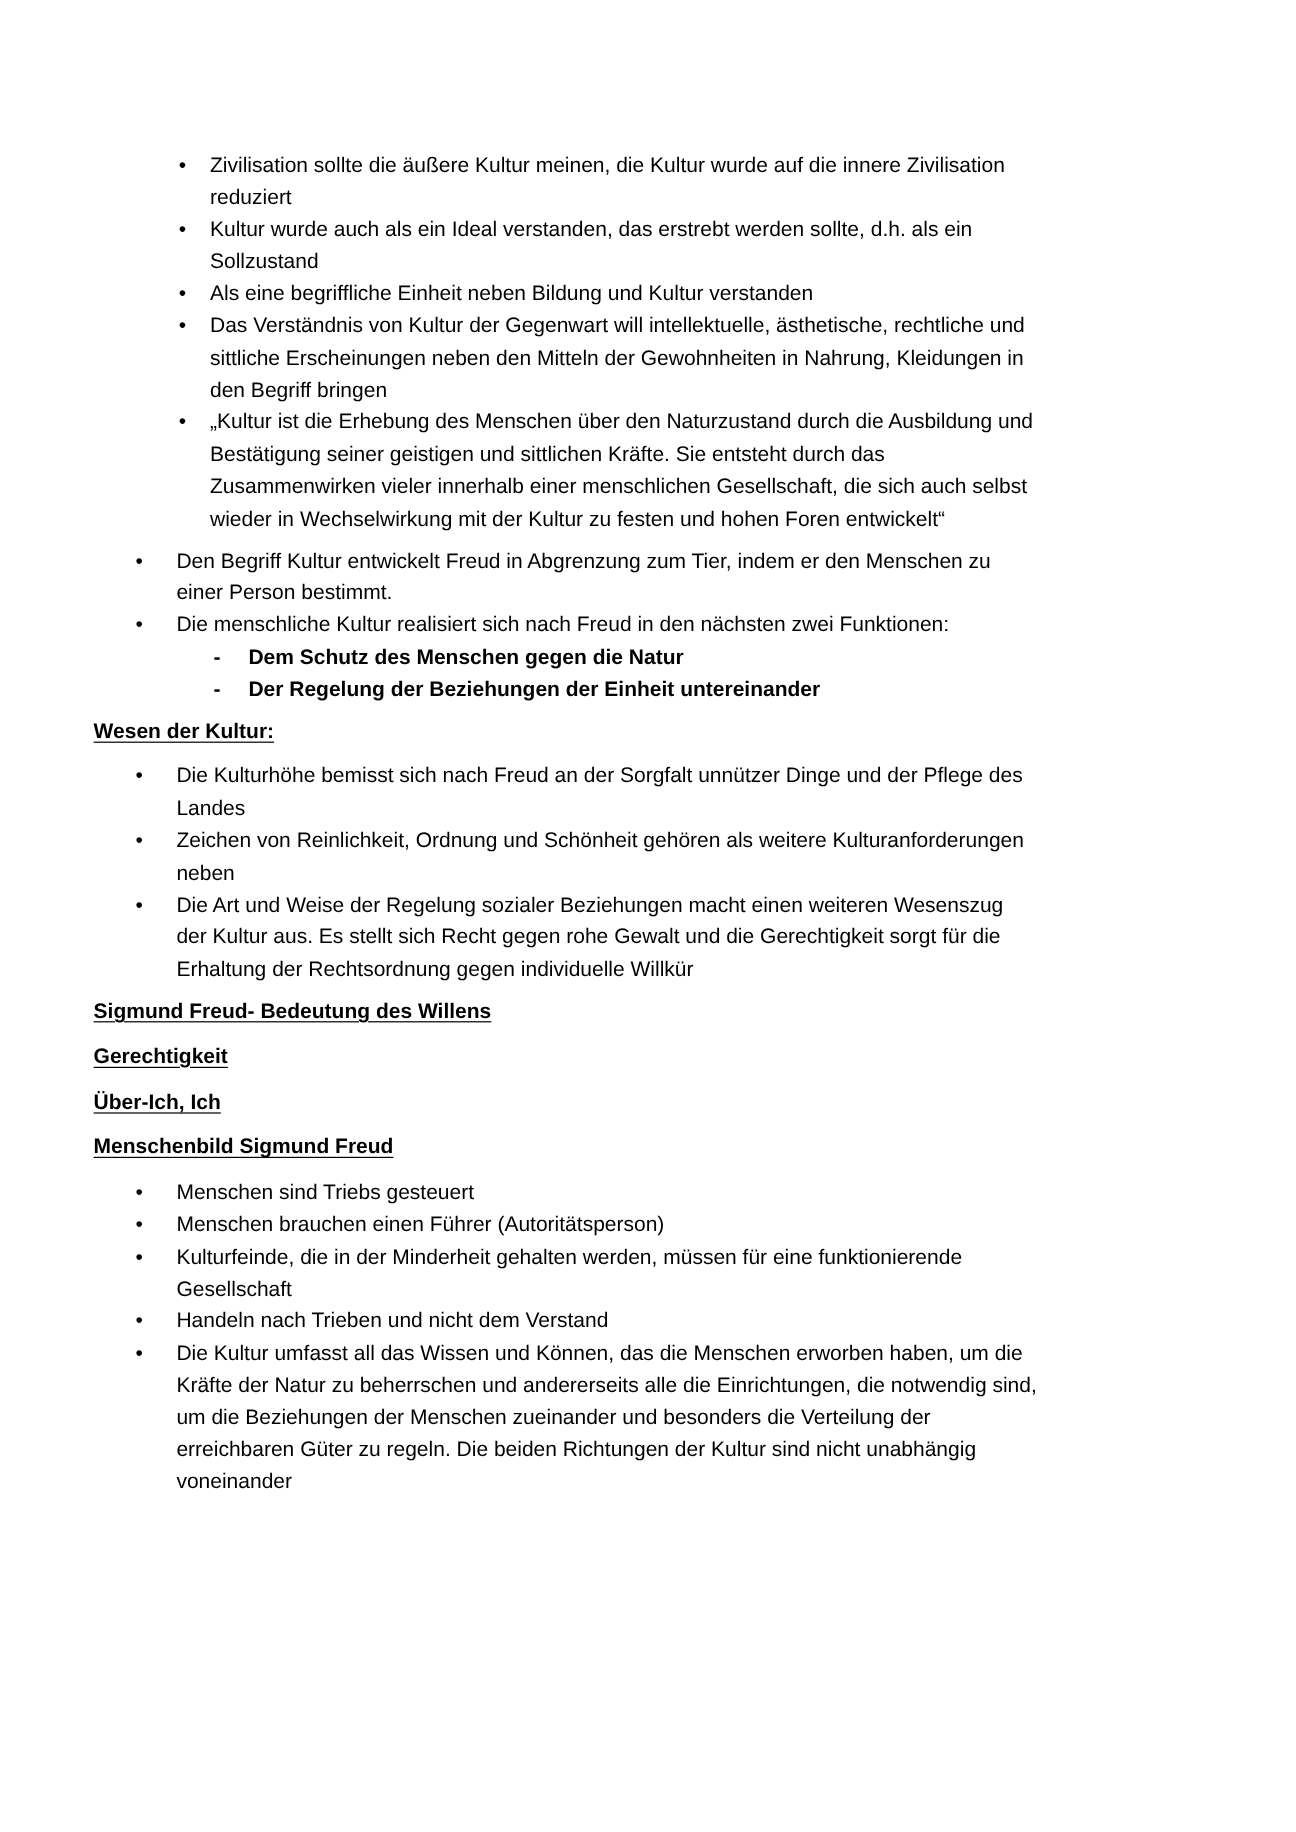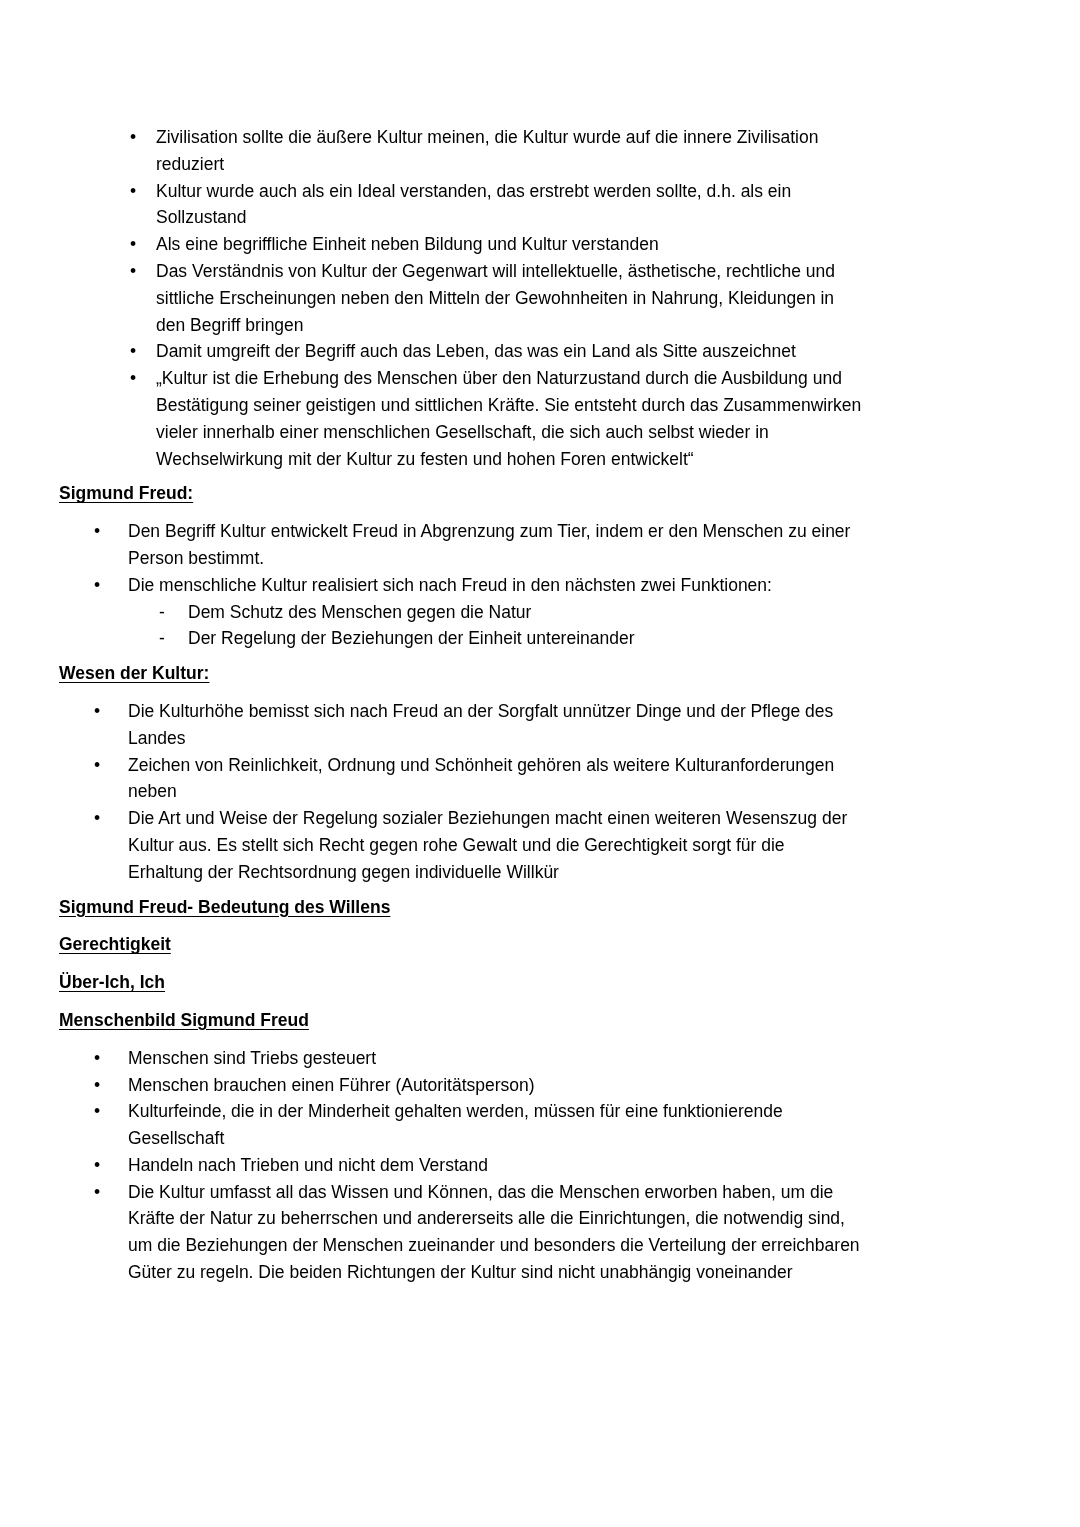--- a/index.html
+++ b/index.html
@@ -13,21 +13,21 @@
     color: #000000;
     font-family: "Liberation Sans", "DejaVu Sans", sans-serif;
     font-size: 17.5px;
     line-height: 26.8px;
     overflow: hidden;
   }
   .page {
     box-sizing: border-box;
     width: 964px;
     height: 1527px;
-    padding: 124px 100px 0 59px;
+    padding: 124px 100px 0 78px;
     background: #ffffff;
   }
   h2.doc-heading {
     margin: 0 0 11px 0;
     font-size: 17.5px;
     line-height: 26.8px;
     font-weight: bold;
     text-decoration: underline;
     text-underline-offset: 3px;
   }
@@ -49,20 +49,21 @@
   ul.list.indent-2 > li {
     padding-left: 97px; 
   }
   ul.list.indent-2 > li::before {
     left: 71px; 
   }
   ul.sublist {
     list-style: none;
     margin: 0;
     padding: 0;
+    font-weight: bold;
   }
   ul.sublist > li {
     position: relative;
     padding-left: 60px; 
   }
   ul.sublist > li::before {
     content: "-";
     position: absolute;
     left: 31px; 
     top: 0;
@@ -71,25 +72,23 @@
 </head>
 <body>
 
 <div class="page">
 
   <ul class="list indent-2">
       <li><span>Zivilisation sollte die äußere Kultur meinen, die Kultur wurde auf die innere Zivilisation reduziert</span></li>
       <li><span>Kultur wurde auch als ein Ideal verstanden, das erstrebt werden sollte, d.h. als ein Sollzustand</span></li>
       <li><span>Als eine begriffliche Einheit neben Bildung und Kultur verstanden</span></li>
       <li><span>Das Verständnis von Kultur der Gegenwart will intellektuelle, ästhetische, rechtliche und sittliche Erscheinungen neben den Mitteln der Gewohnheiten in Nahrung, Kleidungen in den Begriff bringen</span></li>
-      <li><span>Damit umgreift der Begriff auch das Leben, das was ein Land als Sitte auszeichnet</span></li>
       <li><span>„Kultur ist die Erhebung des Menschen über den Naturzustand durch die Ausbildung und Bestätigung seiner geistigen und sittlichen Kräfte. Sie entsteht durch das Zusammenwirken vieler innerhalb einer menschlichen Gesellschaft, die sich auch selbst wieder in Wechselwirkung mit der Kultur zu festen und hohen Foren entwickelt“</span></li>
     </ul>
 
-  <h2 class="doc-heading">Sigmund Freud:</h2>
 
   <ul class="list">
       <li><span>Den Begriff Kultur entwickelt Freud in Abgrenzung zum Tier, indem er den Menschen zu einer Person bestimmt.</span></li>
       <li><span>Die menschliche Kultur realisiert sich nach Freud in den nächsten zwei Funktionen:</span><ul class="sublist">
           <li>Dem Schutz des Menschen gegen die Natur</li>
           <li>Der Regelung der Beziehungen der Einheit untereinander</li>
         </ul></li>
     </ul>
 
   <h2 class="doc-heading">Wesen der Kultur:</h2>

